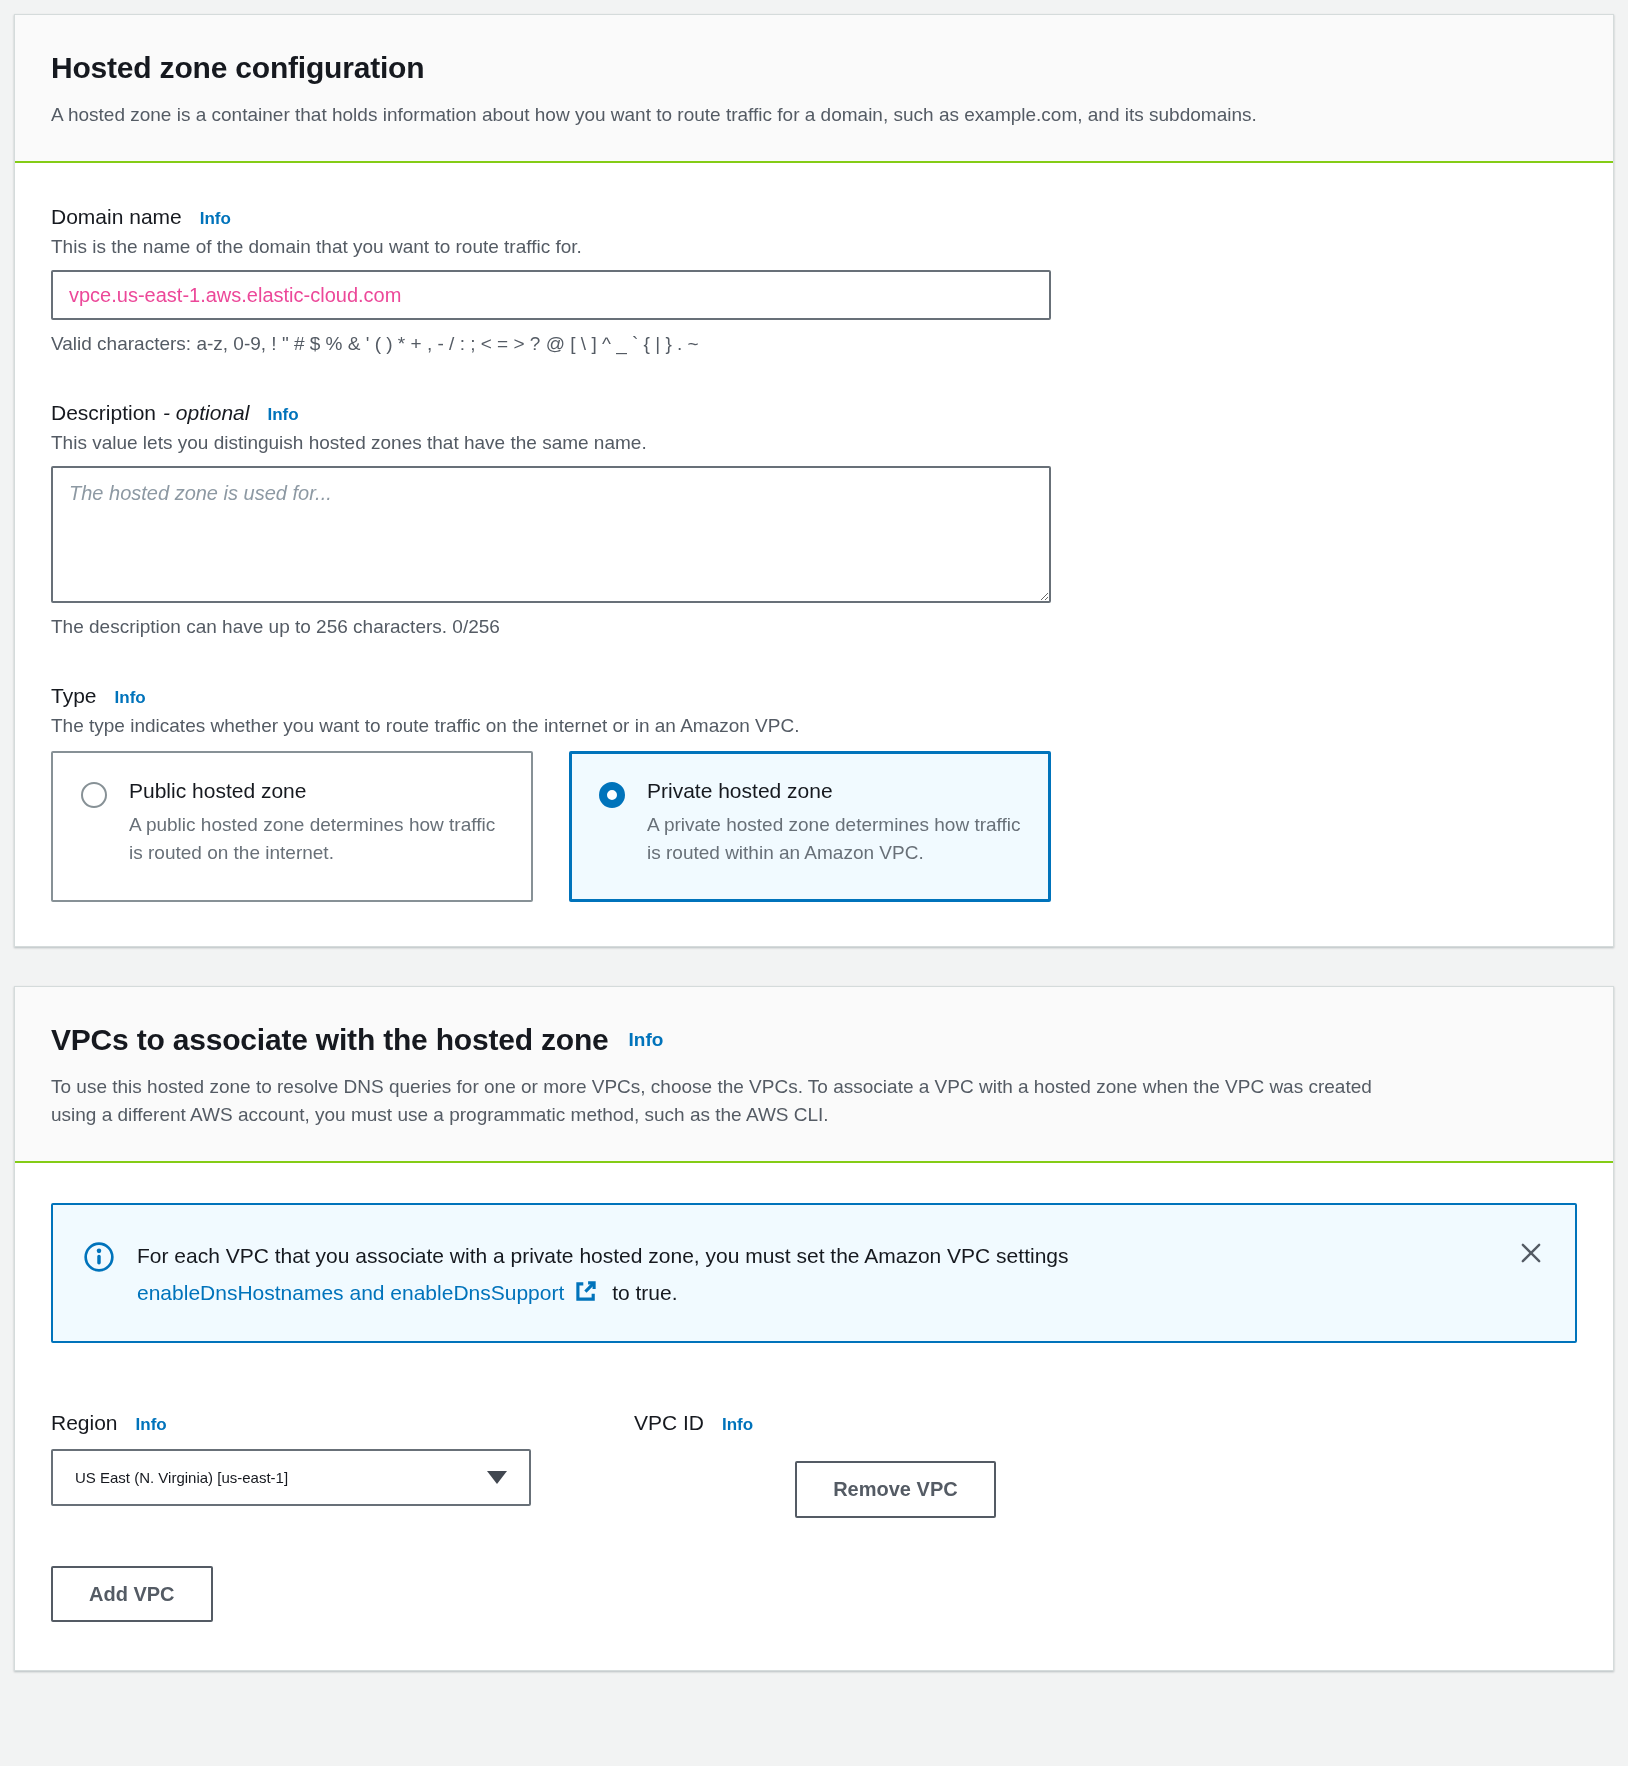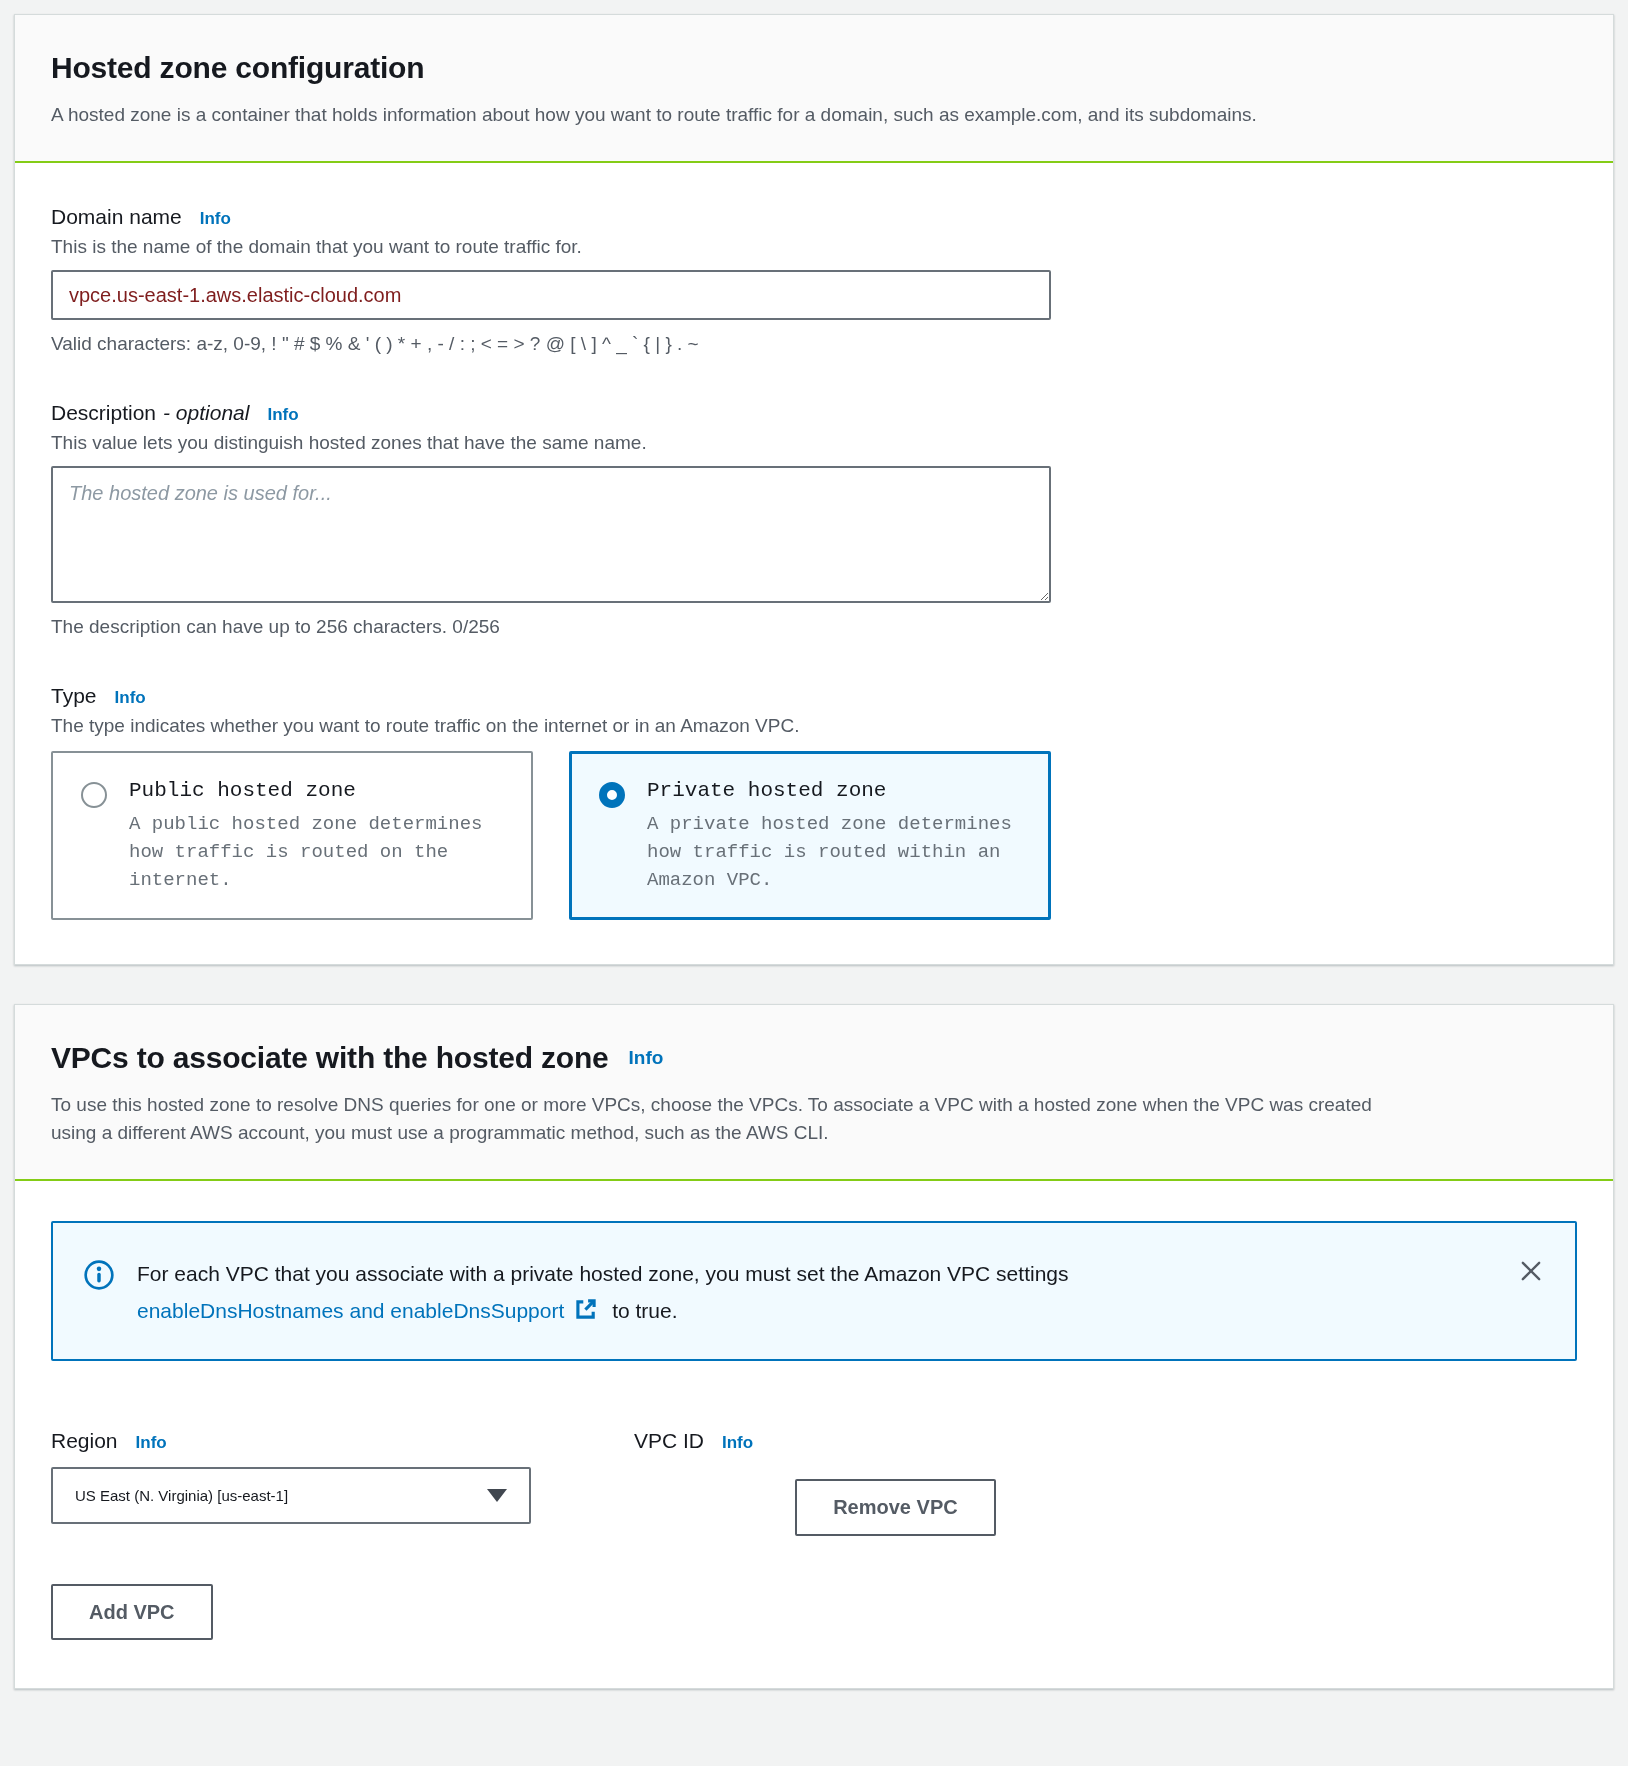--- a/index.html
+++ b/index.html
@@ -57,21 +57,21 @@
   .field-desc { margin-top: 7px; font-size: 19px; color: #545b64; }
   .text-input {
     display: block;
     margin-top: 12px;
     width: 1000px;
     height: 50px;
     border: 2px solid #687078;
     border-radius: 2px;
     padding: 0 16px;
     font-size: 20px;
-    color: #7f1d1d;
+    color: #ec4899;
     font-family: inherit;
     background: #fff;
   }
   .constraint { margin-top: 13px; font-size: 19px; color: #545b64; }
   .textarea {
     display: block;
     margin-top: 12px;
     width: 1000px;
     height: 137px;
     border: 2px solid #687078;
@@ -90,21 +90,20 @@
   .card {
     width: 482px;
     min-height: 151px;
     border: 2px solid #879196;
     border-radius: 2px;
     background: #ffffff;
     padding: 26px 26px 24px 28px;
     display: flex;
     gap: 22px;
     cursor: pointer;
-    font-family: Liberation Mono, monospace;
   }
   .card.selected {
     border: 3px solid #0073bb;
     background: #f1faff;
     padding: 25px 25px 23px 27px;
   }
   .radio {
     width: 26px; height: 26px;
     border-radius: 50%;
     border: 2px solid #879196;

